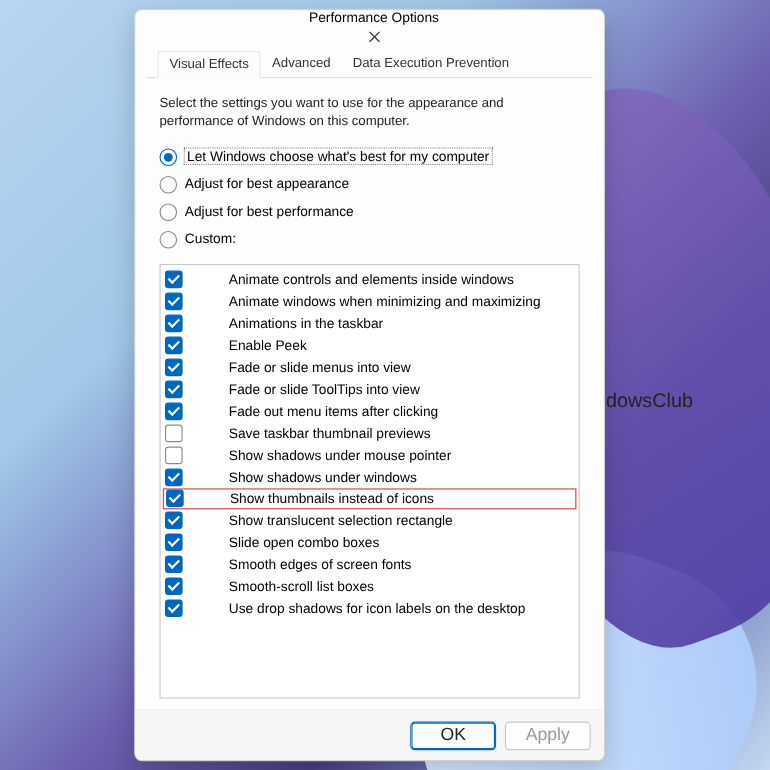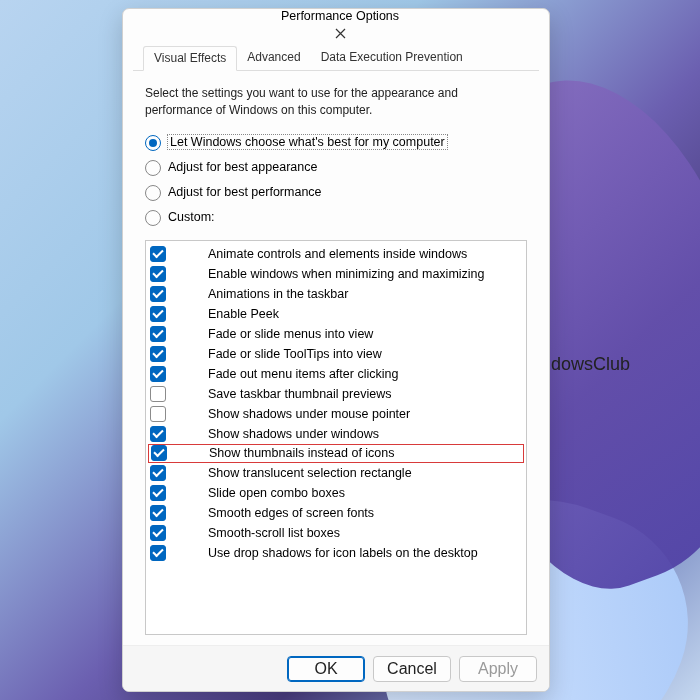--- a/index.html
+++ b/index.html
@@ -262,21 +262,21 @@
       </div>
     </div>
 
     <div class="listbox">
       <div class="check-row">
           <span class="checkbox checked"></span>
           <span class="check-label">Animate controls and elements inside windows</span>
         </div>
       <div class="check-row">
           <span class="checkbox checked"></span>
-          <span class="check-label">Enable windows when minimizing and maximizing</span>
+          <span class="check-label">Animate windows when minimizing and maximizing</span>
         </div>
       <div class="check-row">
           <span class="checkbox checked"></span>
           <span class="check-label">Animations in the taskbar</span>
         </div>
       <div class="check-row">
           <span class="checkbox checked"></span>
           <span class="check-label">Enable Peek</span>
         </div>
       <div class="check-row">
@@ -325,17 +325,16 @@
         </div>
       <div class="check-row">
           <span class="checkbox checked"></span>
           <span class="check-label">Use drop shadows for icon labels on the desktop</span>
         </div>
     </div>
   </div>
 
   <div class="footer">
     <div class="btn default">OK</div>
-    <div class="btn">Cancel</div>
     <div class="btn disabled">Apply</div>
   </div>
 
 </div>
 
 </body></html>

